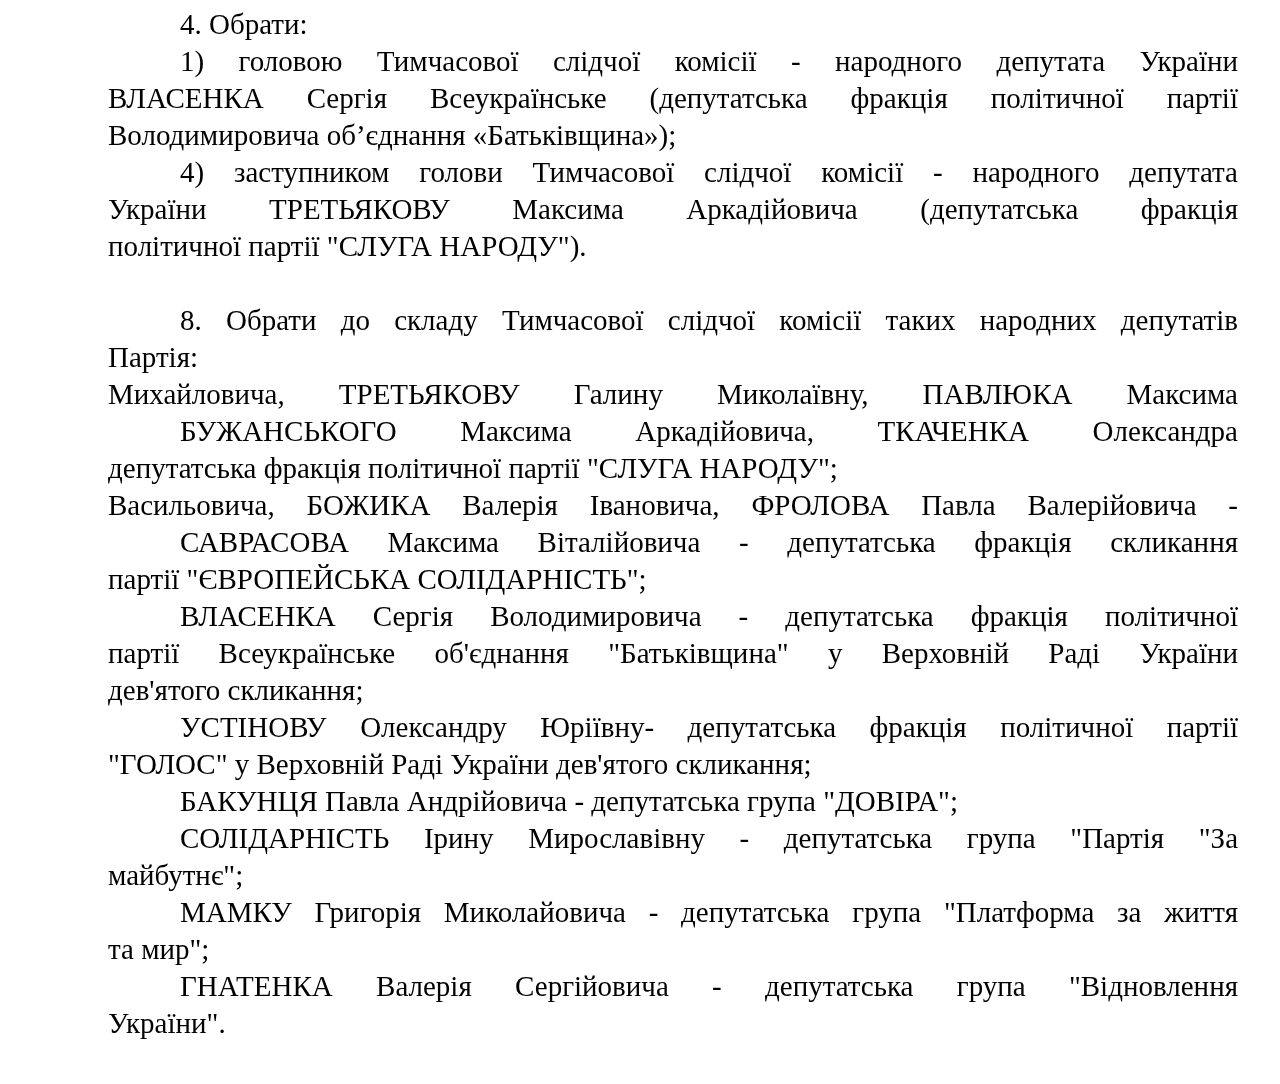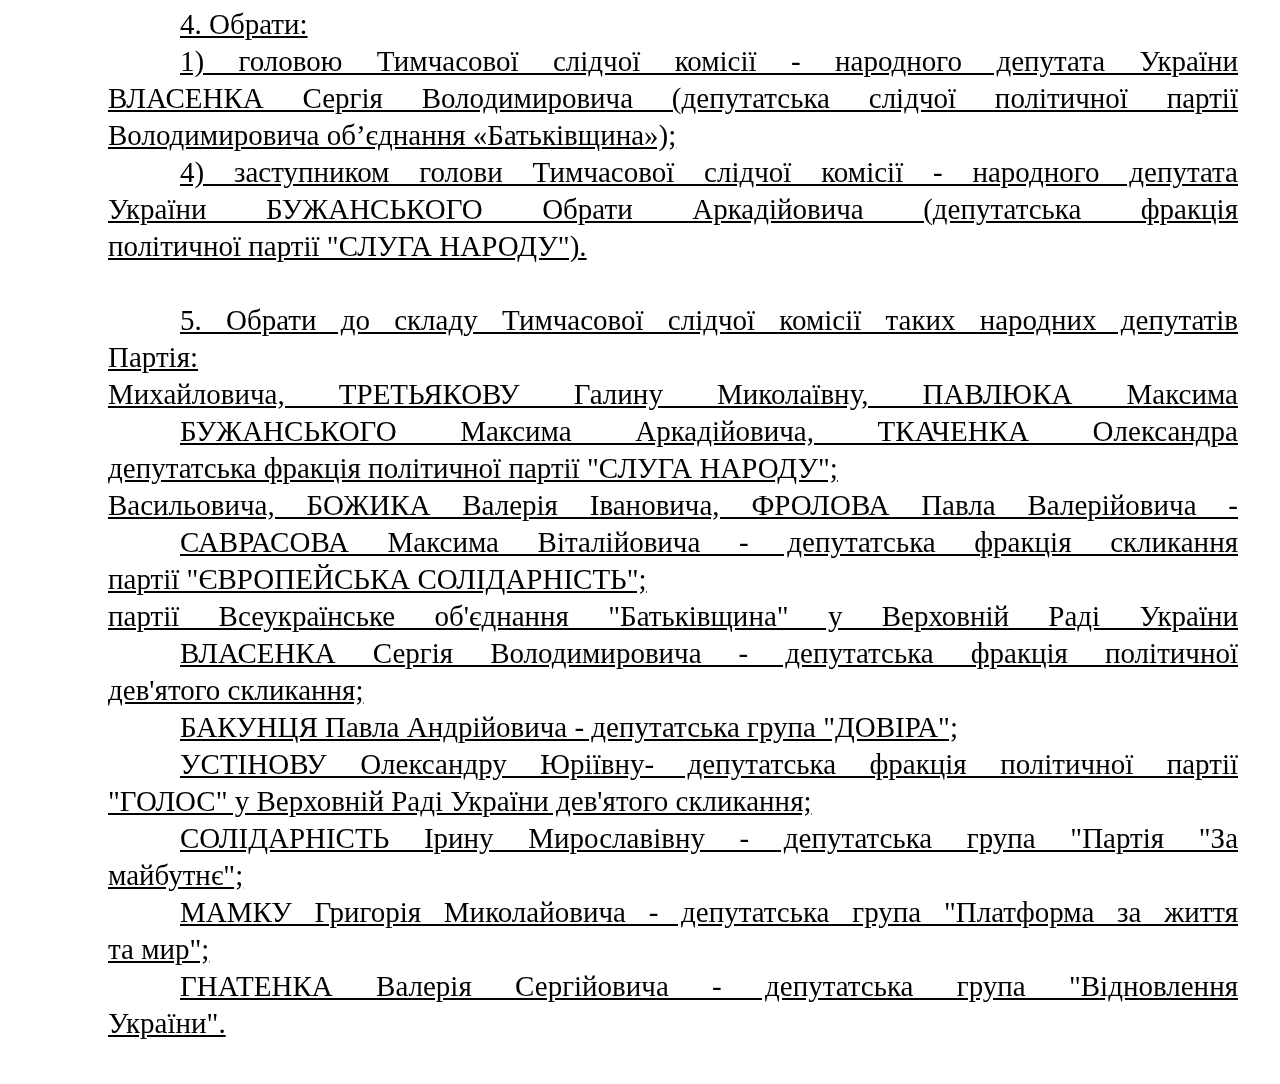--- a/index.html
+++ b/index.html
@@ -16,21 +16,21 @@
     box-sizing: border-box;
     width: 1280px;
     height: 1084px;
     padding: 6px 42px 0 108px;
     font-family: "Liberation Serif", "DejaVu Serif", serif;
     font-size: 29px;
     line-height: 37px;
     color: #000000;
     background: #ffffff;
   }
-  .paragraph { margin: 0; text-decoration: underline; }
+  .paragraph { margin: 0; }
   .line {
     white-space: normal;
   }
   
   .line.jl {
     text-align: justify;
     text-align-last: justify;
   }
   
   .line.first {
@@ -43,54 +43,54 @@
 </head>
 <body>
 
 <div class="doc-page">
   <div>
       <div class="paragraph">
         <div class="line first">4. Обрати:</div>
       </div>
       <div class="paragraph">
         <div class="line jl first">1) головою Тимчасової слідчої комісії - народного депутата України</div>
-        <div class="line jl">ВЛАСЕНКА Сергія Володимировича (депутатська слідчої політичної партії</div>
+        <div class="line jl">ВЛАСЕНКА Сергія Всеукраїнське (депутатська фракція політичної партії</div>
         <div class="line">Володимировича об’єднання «Батьківщина»);</div>
       </div>
       <div class="paragraph">
         <div class="line jl first">4) заступником голови Тимчасової слідчої комісії - народного депутата</div>
-        <div class="line jl">України БУЖАНСЬКОГО Обрати Аркадійовича (депутатська фракція</div>
+        <div class="line jl">України ТРЕТЬЯКОВУ Максима Аркадійовича (депутатська фракція</div>
         <div class="line">політичної партії "СЛУГА НАРОДУ").</div>
       </div>
       <div class="paragraph blank"></div>
       <div class="paragraph">
-        <div class="line jl first">5. Обрати до складу Тимчасової слідчої комісії таких народних депутатів</div>
+        <div class="line jl first">8. Обрати до складу Тимчасової слідчої комісії таких народних депутатів</div>
         <div class="line">Партія:</div>
       </div>
       <div class="paragraph">
         <div class="line jl">Михайловича, ТРЕТЬЯКОВУ Галину Миколаївну, ПАВЛЮКА Максима</div>
         <div class="line jl first">БУЖАНСЬКОГО Максима Аркадійовича, ТКАЧЕНКА Олександра</div>
         <div class="line">депутатська фракція політичної партії "СЛУГА НАРОДУ";</div>
         <div class="line jl">Васильовича, БОЖИКА Валерія Івановича, ФРОЛОВА Павла Валерійовича -</div>
       </div>
       <div class="paragraph">
         <div class="line jl first">САВРАСОВА Максима Віталійовича - депутатська фракція скликання</div>
         <div class="line">партії "ЄВРОПЕЙСЬКА СОЛІДАРНІСТЬ";</div>
       </div>
       <div class="paragraph">
+        <div class="line jl first">ВЛАСЕНКА Сергія Володимировича - депутатська фракція політичної</div>
         <div class="line jl">партії Всеукраїнське об'єднання "Батьківщина" у Верховній Раді України</div>
-        <div class="line jl first">ВЛАСЕНКА Сергія Володимировича - депутатська фракція політичної</div>
         <div class="line">дев'ятого скликання;</div>
-      </div>
-      <div class="paragraph">
-        <div class="line first">БАКУНЦЯ Павла Андрійовича - депутатська група "ДОВІРА";</div>
       </div>
       <div class="paragraph">
         <div class="line jl first">УСТІНОВУ Олександру Юріївну- депутатська фракція політичної партії</div>
         <div class="line">"ГОЛОС" у Верховній Раді України дев'ятого скликання;</div>
+      </div>
+      <div class="paragraph">
+        <div class="line first">БАКУНЦЯ Павла Андрійовича - депутатська група "ДОВІРА";</div>
       </div>
       <div class="paragraph">
         <div class="line jl first">СОЛІДАРНІСТЬ Ірину Мирославівну - депутатська група "Партія "За</div>
         <div class="line">майбутнє";</div>
       </div>
       <div class="paragraph">
         <div class="line jl first">МАМКУ Григорія Миколайовича - депутатська група "Платформа за життя</div>
         <div class="line">та мир";</div>
       </div>
       <div class="paragraph">

